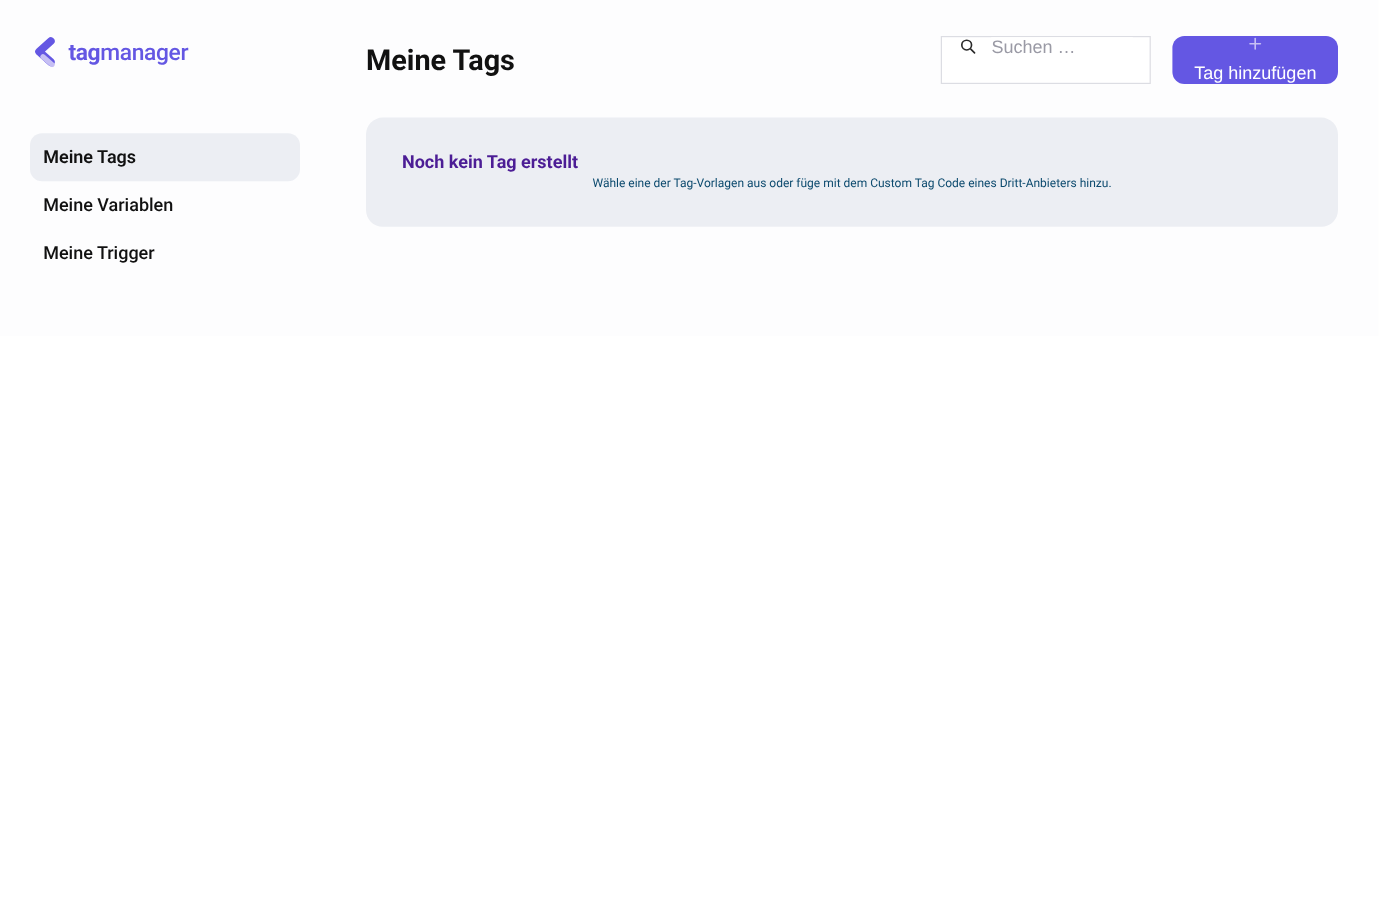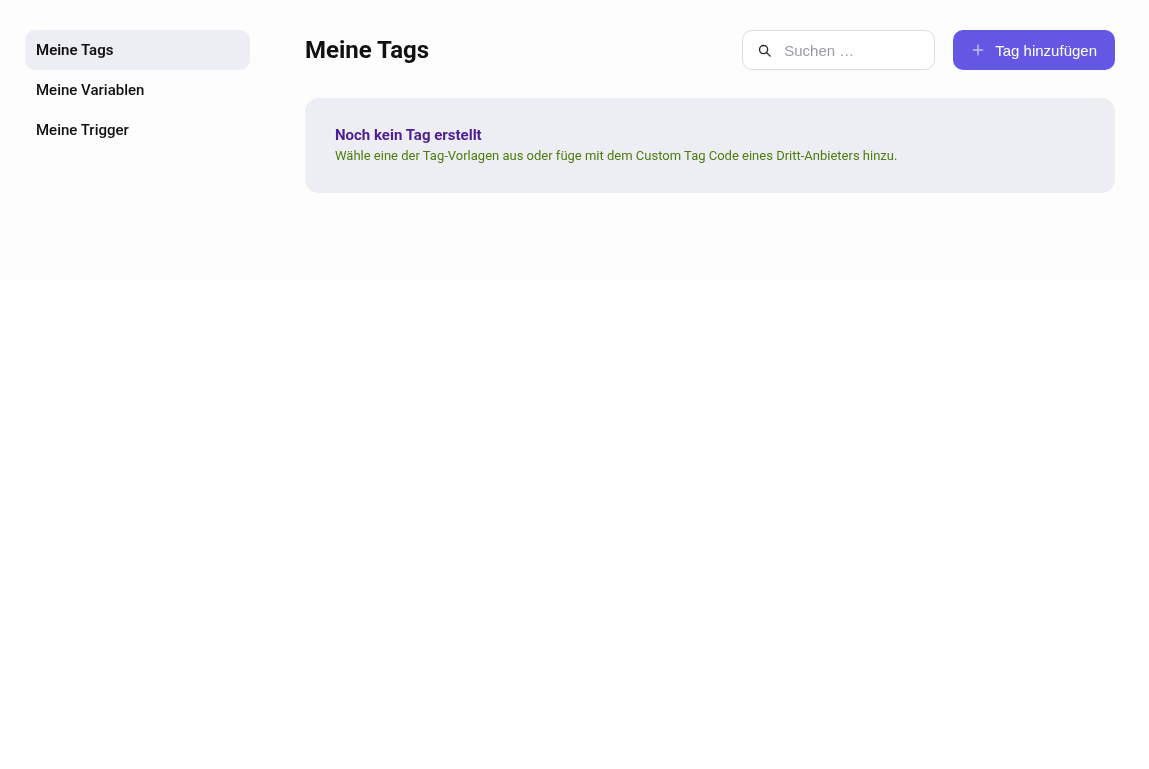--- a/index.html
+++ b/index.html
@@ -69,26 +69,26 @@
       font-weight: 700;
       color: #111;
     }
     .actions {
       display: flex;
       gap: 18px;
       align-items: center;
     }
     .search-box {
       display: flex;
-      align-items: center;
+      align-items: flex-start;
       border: 1px solid #dcdde3;
-      border-radius: 10px;
+      border-radius: 0;
       padding: 0 14px;
       height: 40px;
-      width: 193px;
+      width: 175px;
       background: #fff;
     }
     .search-box svg {
       width: 15px;
       height: 15px;
       color: #2a2a2a;
       flex-shrink: 0;
     }
     .search-input {
       border: none;
@@ -105,44 +105,57 @@
       gap: 10px;
       background: #6457e3;
       color: #fff;
       border: none;
       border-radius: 10px;
       height: 40px;
       padding: 0 18px;
       font-size: 15px;
       font-weight: 500;
       cursor: pointer;
+      flex-direction: column;
     }
     .add-btn svg { width: 14px; height: 14px; stroke: #c6bff4; }
     .empty-card {
       background: #eceef3;
       border-radius: 14px;
       padding: 28px 30px 30px 30px;
     }
     .empty-title {
       font-size: 15px;
       font-weight: 700;
       color: #4c1d95;
       margin-bottom: 4px;
     }
     .empty-desc {
-      font-size: 13px;
-      color: #4d7c0f;
+      font-size: 10px;
+      color: #0c4a6e;
       font-weight: 400;
+      text-align: center;
     }
   </style>
 </head>
 <body>
 
 <div class="app">
   <aside class="sidebar">
+    <div class="brand">
+      <span class="brand-icon">
+        <svg viewBox="0 0 24 24" fill="none">
+          <path d="M16 4 L7 12 L16 20" stroke="#6457e3" stroke-width="6" stroke-linecap="round" stroke-linejoin="round"></path>
+          <path d="M10 16 L17 22" stroke="#c6bff4" stroke-width="4" stroke-linecap="round"></path>
+        </svg>
+      </span>
+      <span class="brand-text">
+        <span>tag</span><span class="thin">manager</span>
+      </span>
+    </div>
     <nav class="nav">
       <div class="nav-item active">
         <span>Meine Tags</span>
       </div>
       <div class="nav-item">
         <span>Meine Variablen</span>
       </div>
       <div class="nav-item">
         <span>Meine Trigger</span>
       </div>

